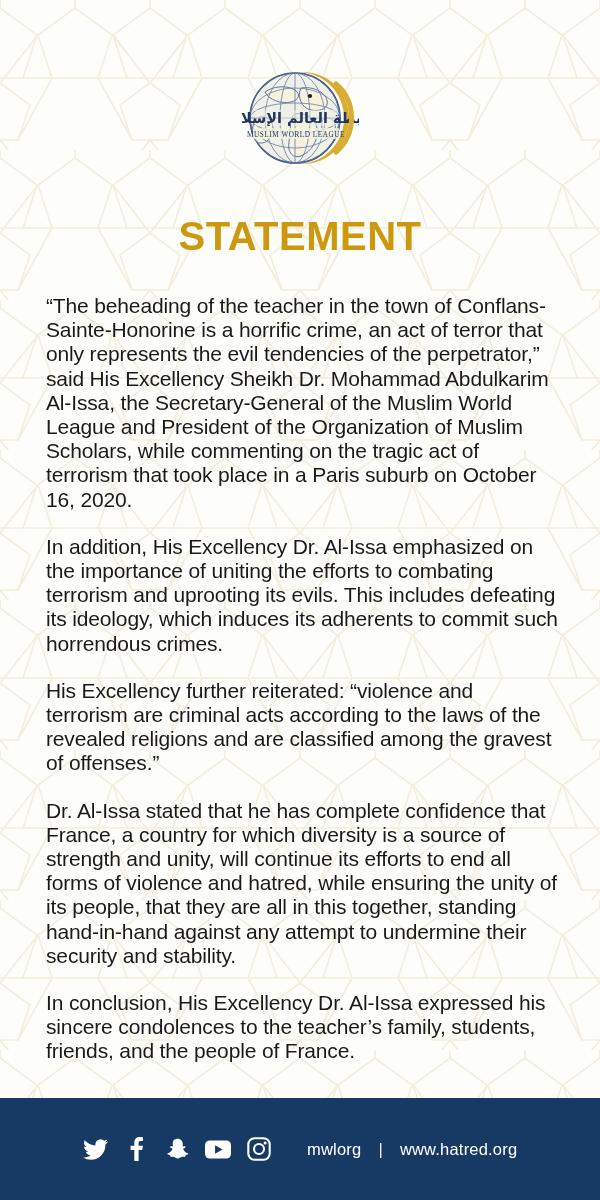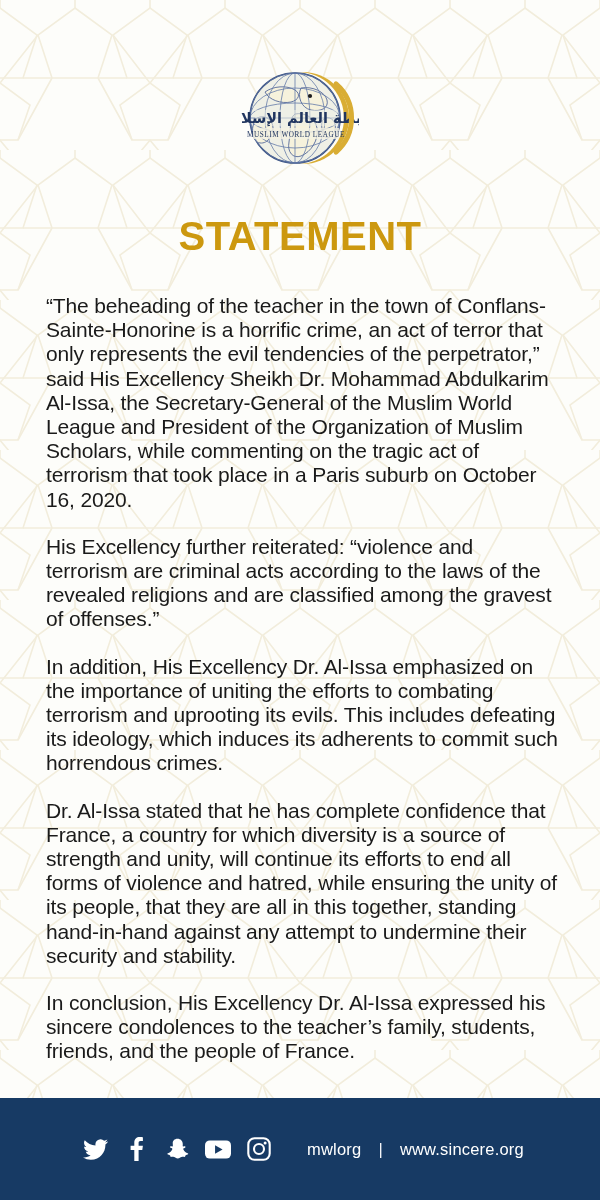--- a/index.html
+++ b/index.html
@@ -188,22 +188,22 @@
       </g>
 
       <path d="M95 18 A45 45 0 0 1 95 86" fill="none" stroke="#d9ad34" stroke-width="5" stroke-linecap="round"></path>
     </svg>
   </div>
 
   <div class="title">STATEMENT</div>
 
   <div class="body-text">
     <p>“The beheading of the teacher in the town of Conflans-Sainte-Honorine is a horrific crime, an act of terror that only represents the evil tendencies of the perpetrator,” said His Excellency Sheikh Dr. Mohammad Abdulkarim Al-Issa, the Secretary-General of the Muslim World League and President of the Organization of Muslim Scholars, while commenting on the tragic act of terrorism that took place in a Paris suburb on October 16, 2020.</p>
+    <p>In addition, His Excellency Dr. Al-Issa emphasized on the importance of uniting the efforts to combating terrorism and uprooting its evils. This includes defeating its ideology, which induces its adherents to commit such horrendous crimes.</p>
     <p>His Excellency further reiterated: “violence and terrorism are criminal acts according to the laws of the revealed religions and are classified among the gravest of offenses.”</p>
-    <p>In addition, His Excellency Dr. Al-Issa emphasized on the importance of uniting the efforts to combating terrorism and uprooting its evils. This includes defeating its ideology, which induces its adherents to commit such horrendous crimes.</p>
     <p>Dr. Al-Issa stated that he has complete confidence that France, a country for which diversity is a source of strength and unity, will continue its efforts to end all forms of violence and hatred, while ensuring the unity of its people, that they are all in this together, standing hand-in-hand against any attempt to undermine their security and stability.</p>
     <p>In conclusion, His Excellency Dr. Al-Issa expressed his sincere condolences to the teacher’s family, students, friends, and the people of France.</p>
   </div>
 
   <div class="footer">
     <div class="footer-inner">
 
       <div class="social">
 
         <span class="social-icon">
@@ -237,19 +237,19 @@
             <circle cx="12" cy="12" r="5" fill="none" stroke="#ffffff" stroke-width="2.1"></circle>
             <circle cx="18.1" cy="6" r="1.5" fill="#ffffff"></circle>
           </svg>
         </span>
 
       </div>
 
       <div class="footer-links">
         <span class="footer-handle">mwlorg</span>
         <span class="footer-sep">|</span>
-        <span class="footer-url">www.sincere.org</span>
+        <span class="footer-url">www.hatred.org</span>
       </div>
 
     </div>
   </div>
 
 </div>
 
 </body></html>

